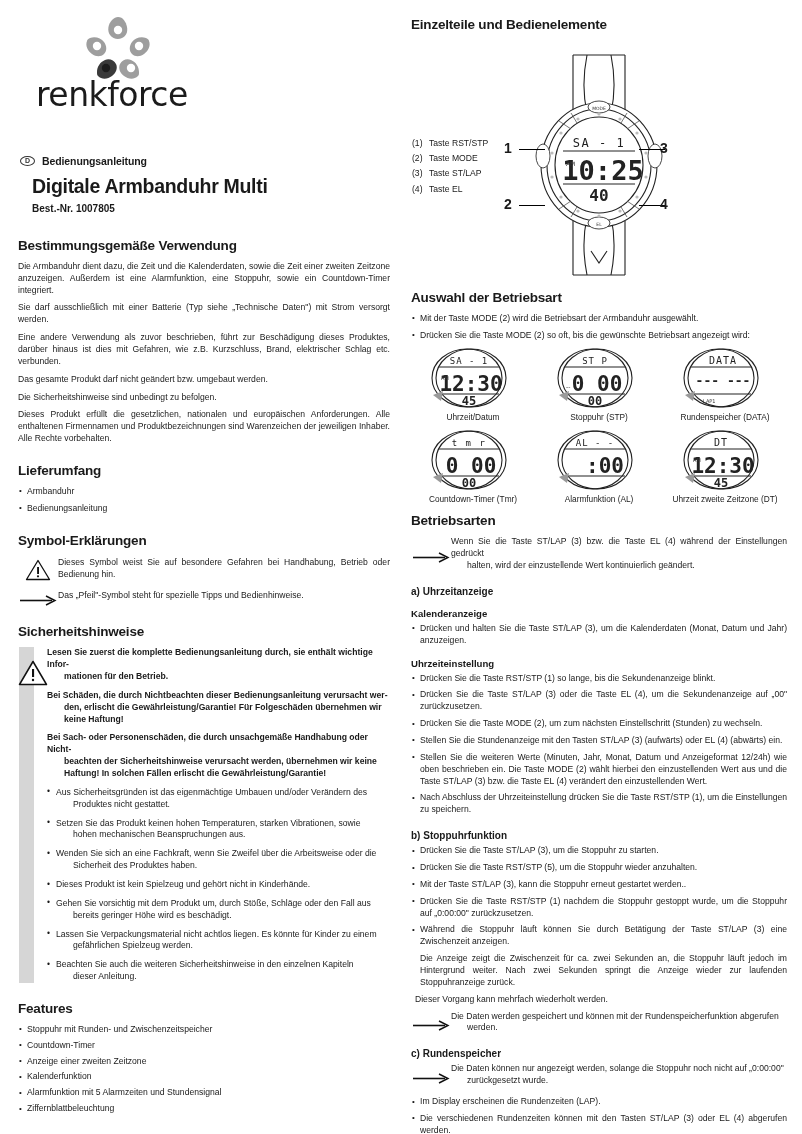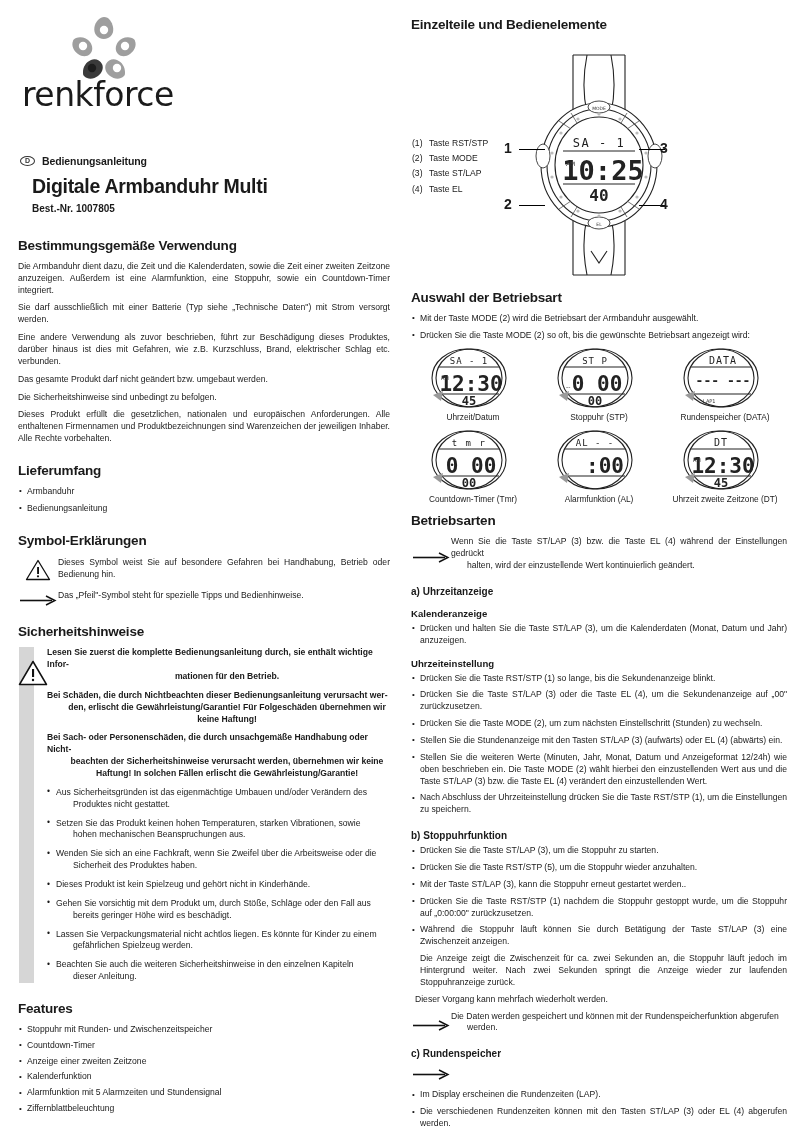--- a/index.html
+++ b/index.html
@@ -13,21 +13,21 @@
     color: #1a1a1a;
     position: relative;
     overflow: hidden;
   }
   .page { position: relative; width: 802px; height: 1134px; padding: 0; }
   .col { position: absolute; top: 0; }
   .col-left { left: 18px; width: 372px; }
   .col-right { left: 411px; width: 376px; }
 
   
-  .logo-block { margin-top: 14px; margin-left: 4px; width: 220px; }
+  .logo-block { margin-top: 14px; margin-left: 18px; width: 220px; }
   .logo-mark { width: 72px; height: 68px; margin-left: 46px; display: block; }
   .logo-word {
     font-family: "DejaVu Sans", sans-serif;
     font-size: 33px;
     font-weight: 400;
     letter-spacing: -0.5px;
     color: #1b1b1b;
     margin-top: -4px;
     line-height: 1;
   }
@@ -83,21 +83,21 @@
     position: absolute; left: 1px; top: 0; width: 15px; height: 100%;
     background: #d6d6d6;
   }
   .safety-tri {
     position: absolute; left: 0px; top: 13px; width: 30px; height: 26px;
   }
   .safety-body { padding-left: 29px; position: relative; }
   .warn-para {
     font-size: 8.6px; font-weight: 700; line-height: 1.38; margin: 0 0 7px 0;
   }
-  .warn-para .hang { display: block; padding-left: 17px; text-align: center; }
+  .warn-para .hang { display: block; padding-left: 17px; }
   .warn-para .first { display: block; padding-left: 0; }
   ul.safety { list-style: none; margin: 0; padding: 0; }
   ul.safety li {
     font-size: 8.6px; line-height: 1.38; position: relative;
     padding-left: 9px; margin-bottom: 7px; text-align: justify;
   }
   ul.safety li::before { content: "\2022"; position: absolute; left: 0; top: -0.5px; }
   ul.safety li .cont { display: block; padding-left: 17px; }
 
   
@@ -514,20 +514,24 @@
     </div>
 
     <h3 class="sub letter">c) Rundenspeicher</h3>
     <div class="arrownote">
       <div class="glyph">
         <svg class="arrow" viewBox="0 0 38 11">
           <line x1="1" y1="5.5" x2="33" y2="5.5" stroke="#111" stroke-width="1.6"></line>
           <polyline points="27,1 36,5.5 27,10" fill="none" stroke="#111" stroke-width="1.4"></polyline>
         </svg>
       </div>
+      <div class="atext">
+        <span>Die Daten können nur angezeigt werden, solange die Stoppuhr noch nicht auf „0:00:00"</span>
+        <span class="cont">zurückgesetzt wurde.</span>
+      </div>
     </div>
     <ul class="bul">
       <li>Im Display erscheinen die Rundenzeiten (LAP).</li>
       <li>Die verschiedenen Rundenzeiten können mit den Tasten ST/LAP (3) oder EL (4) abgerufen werden.</li>
 
     </ul>
   </div>
 </div>
 
 </body></html>

